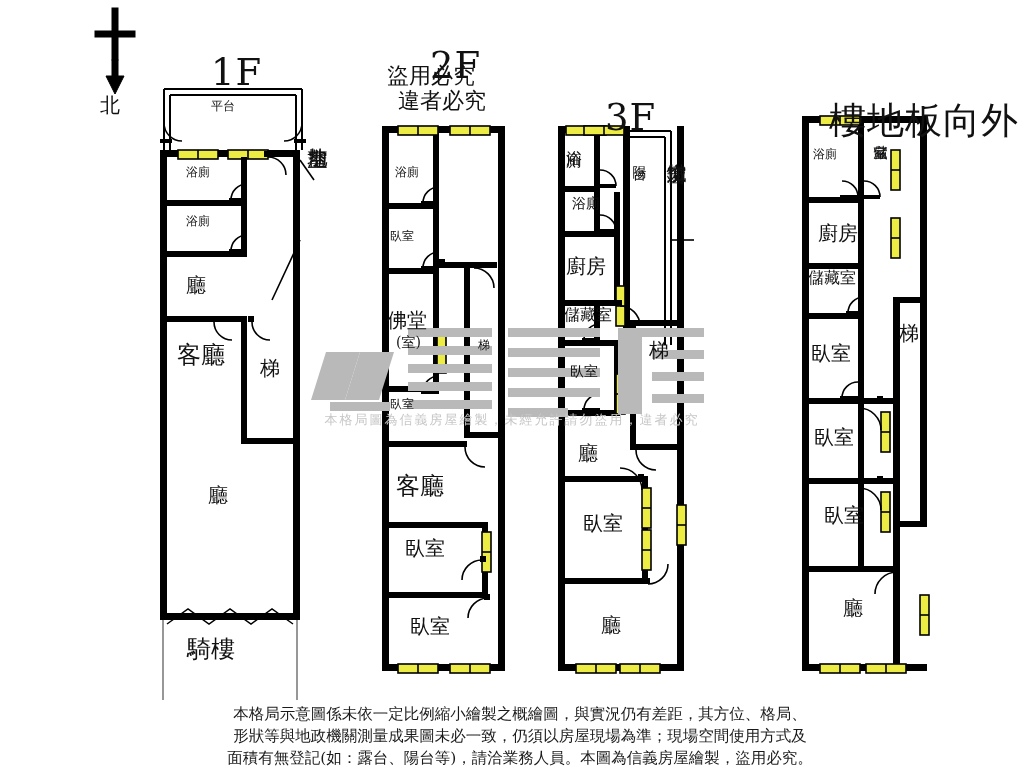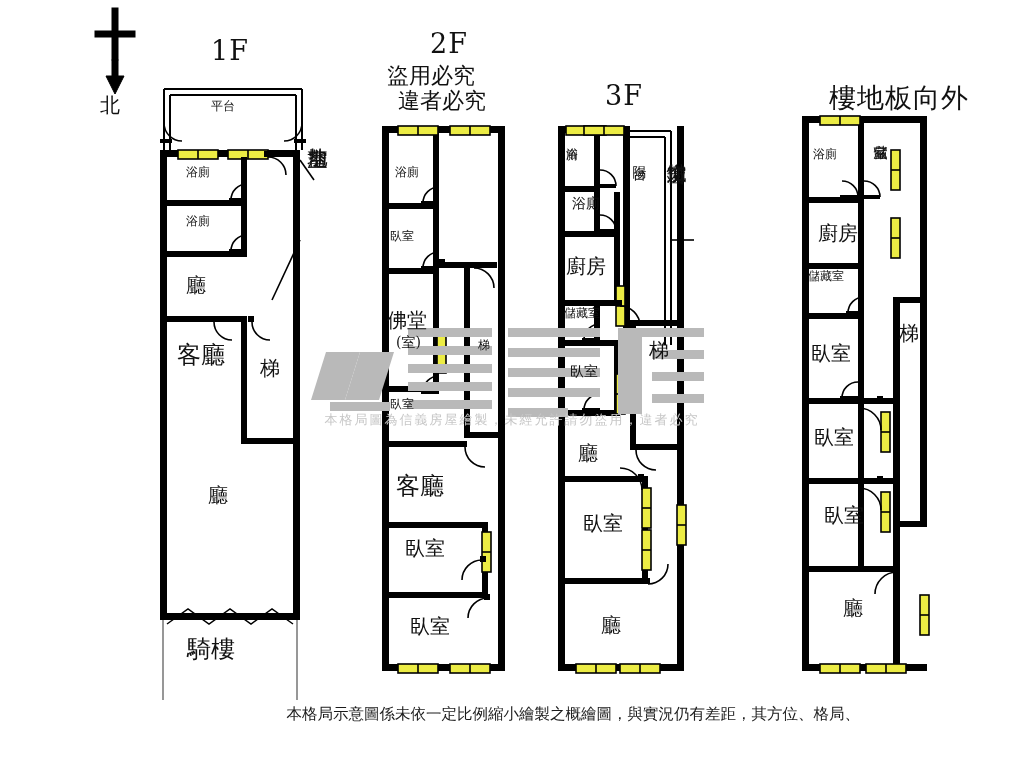--- a/index.html
+++ b/index.html
@@ -6,31 +6,31 @@
   body{
     width:1024px;height:768px;
     background:#ffffff;
     font-family:"DejaVu Sans","Liberation Sans",sans-serif;
     position:relative;overflow:hidden;
     color:#000;
   }
   #plan{position:absolute;left:0;top:0;width:1024px;height:768px;}
   .lbl{position:absolute;white-space:nowrap;font-family:"DejaVu Serif","Liberation Serif",serif;color:#111;}
   .lbl.v{writing-mode:vertical-rl;text-orientation:upright;}
-  .title{font-size:27px;letter-spacing:1px;}
+  .title{font-size:37px;letter-spacing:1px;margin-top:16px;}
   .roomtxt{font-size:12px;}
   .roomtxt.big{font-size:24px;}
   .roomtxt.mid{font-size:20px;}
   .roomtxt.sm{font-size:14px;}
-  .roomtxt.xs{font-size:12px;}
+  .roomtxt.xs{font-size:16px;}
   .hd{font-size:22px;line-height:1.05;text-align:center;}
   #footer{
     position:absolute;left:180px;top:703px;width:680px;
     font-family:"DejaVu Serif","Liberation Serif",serif;
-    font-size:15.5px;line-height:1.42;color:#1a1a1a;text-align:right;
+    font-size:15.5px;line-height:1.42;color:#1a1a1a;text-align:center;
   }
   #footer div{white-space:nowrap;}
   #wm{position:absolute;left:0;top:0;width:1024px;height:768px;pointer-events:none;}
 </style>
 </head>
 <body>
 
 <svg id="plan" viewBox="0 0 1024 768">
   <defs>
     <g id="winH">
@@ -360,13 +360,15 @@
 <div class="lbl roomtxt mid" style="left:818px;top:220px;">廚房</div>
 <div class="lbl roomtxt xs" style="left:808px;top:270px;width:30px;line-height:1.05;">儲藏室</div>
 <div class="lbl roomtxt mid" style="left:811px;top:340px;">臥室</div>
 <div class="lbl roomtxt mid" style="left:899px;top:320px;">梯</div>
 <div class="lbl roomtxt mid" style="left:814px;top:424px;">臥室</div>
 <div class="lbl roomtxt mid" style="left:824px;top:502px;">臥室</div>
 <div class="lbl roomtxt mid" style="left:843px;top:595px;">廳</div>
 
 <div id="footer">
   <div>本格局示意圖係未依一定比例縮小繪製之概繪圖，與實況仍有差距，其方位、格局、</div>
+  <div>形狀等與地政機關測量成果圖未必一致，仍須以房屋現場為準；現場空間使用方式及</div>
+  <div>面積有無登記(如：露台、陽台等)，請洽業務人員。本圖為信義房屋繪製，盜用必究。</div>
 </div>
 
 </body></html>

